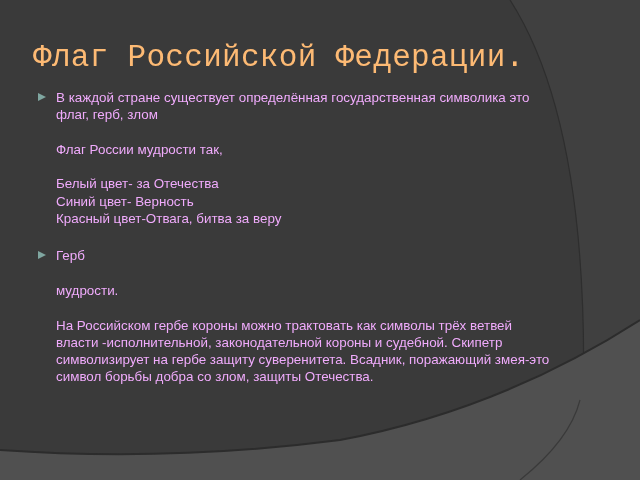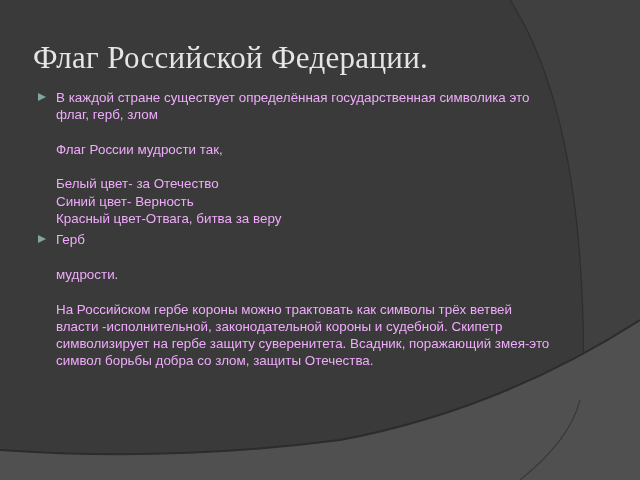--- a/index.html
+++ b/index.html
@@ -1,20 +1,20 @@
 <!DOCTYPE html>
 <html><head>
 <meta charset="utf-8">
 <style>
   html, body { margin:0; padding:0; }
   body { width:640px; height:480px; overflow:hidden; background:#3a3a3a; position:relative;
          font-family:"Liberation Sans", sans-serif; }
   .bg { position:absolute; left:0; top:0; width:640px; height:480px; }
-  .title { position:absolute; left:33px; top:40px; font-family:Liberation Serif, serif;
-           font-size:31px; color:#e5e5e5; letter-spacing:0.3px; white-space:nowrap; }
+  .title { position:absolute; left:33px; top:40px; font-family:Liberation Mono, monospace;
+           font-size:31px; color:#fdba74; letter-spacing:0.3px; white-space:nowrap; }
   .content { position:absolute; left:38px; top:89px; width:570px; color:#f0abfc;
              font-size:13.4px; line-height:17.3px; }
   .item { position:relative; padding-left:18px; }
   .bullet { position:absolute; left:0; top:4px; width:0; height:0;
             border-top:4.5px solid transparent; border-bottom:4.5px solid transparent;
             border-left:8px solid #7fa6a0; }
   .line { white-space:pre-wrap; min-height:17.3px; }
 </style>
 </head>
 <body>
@@ -34,25 +34,25 @@
 <div class="title">Флаг Российской Федерации.</div>
 
 <div class="content">
   <div class="item">
     <span class="bullet"></span>
     <div class="line">В каждой стране существует определённая государственная символика это</div>
     <div class="line">флаг, герб, злом</div>
     <div class="line"></div>
     <div class="line">Флаг России мудрости так,</div>
     <div class="line"></div>
-    <div class="line">Белый цвет- за Отечество</div>
+    <div class="line">Белый цвет- за Отечества</div>
     <div class="line">Синий цвет- Верность</div>
     <div class="line">Красный цвет-Отвага, битва за веру</div>
   </div>
-  <div class="item" style="margin-top:4px;">
+  <div class="item" style="margin-top:20px;">
     <span class="bullet"></span>
     <div class="line">Герб</div>
     <div class="line"></div>
     <div class="line">мудрости.</div>
     <div class="line"></div>
     <div class="line">На Российском гербе короны можно трактовать как символы трёх ветвей</div>
     <div class="line">власти -исполнительной, законодательной короны и судебной. Скипетр</div>
     <div class="line">символизирует на гербе защиту суверенитета. Всадник, поражающий змея-это</div>
     <div class="line">символ борьбы добра со злом, защиты Отечества.</div>
   </div>

